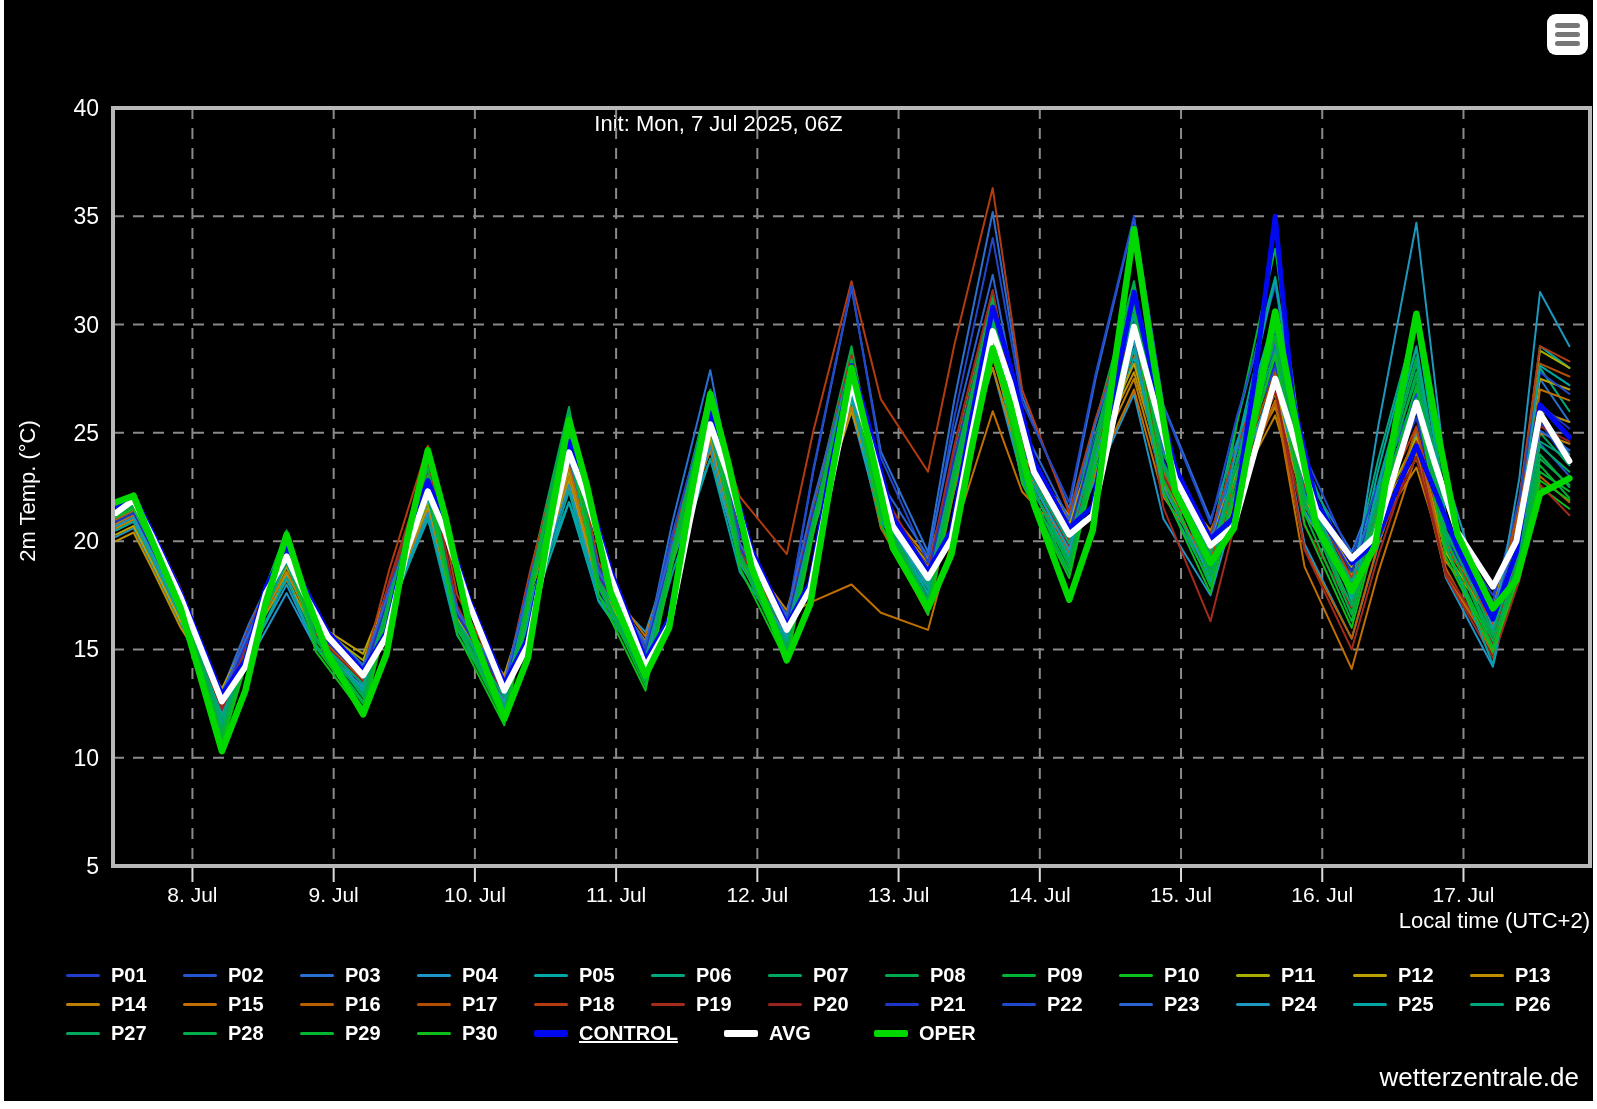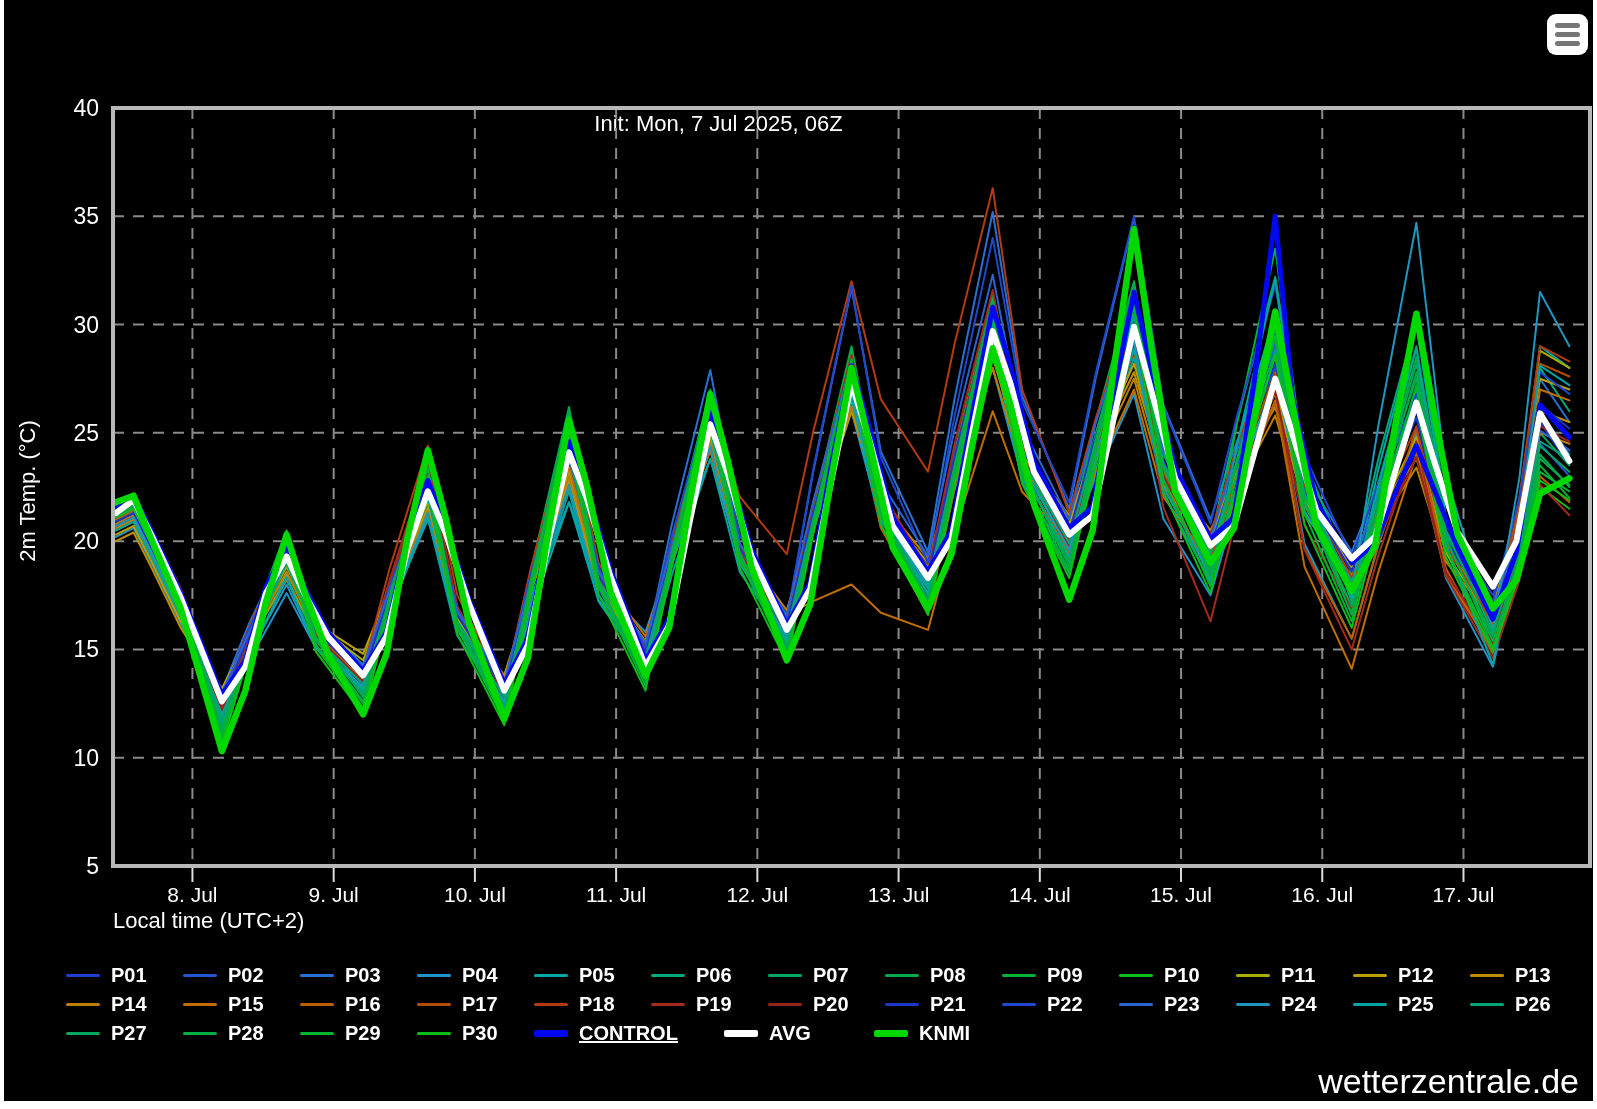--- a/index.html
+++ b/index.html
@@ -10,31 +10,31 @@
   #edge-right{position:absolute;right:0;top:0;width:4px;height:100%;background:#fff;}
   #edge-bottom{position:absolute;left:0;bottom:0;width:100%;height:8px;background:#fff;}
   #chart-title{position:absolute;top:12px;left:0;width:1597px;text-align:center;
                font-size:28px;letter-spacing:.5px;}
   #chart-subtitle{position:absolute;top:70px;left:0;width:1437px;text-align:center;font-size:22px;margin-top:41px;}
   #menu-button{position:absolute;top:14px;right:9px;width:41px;height:41px;background:#fff;
                border-radius:9px;display:flex;flex-direction:column;justify-content:center;
                align-items:center;gap:4px;cursor:pointer;}
   #menu-button .bar{width:25px;height:5px;background:#777;border-radius:2.5px;}
   #plot-wrap{position:absolute;left:0;top:0;width:1597px;height:960px;}
-  #x-axis-label{position:absolute;left:113px;top:908px;width:1477px;text-align:left;font-size:22px;}
+  #x-axis-label{position:absolute;left:113px;top:908px;width:1477px;text-align:right;font-size:22px;}
   #y-axis-label{position:absolute;left:-182px;top:478px;width:420px;text-align:center;font-size:22px;
                 transform:rotate(-90deg);}
   #legend{position:absolute;left:66px;top:964px;width:1520px;}
   .legend-row{display:flex;height:29px;align-items:flex-start;}
   .legend-item{display:flex;align-items:center;width:117px;flex:0 0 auto;white-space:nowrap;}
   .legend-item.wide{width:190px;text-decoration:underline;}
   .legend-item.mid{width:150px;}
   .legend-swatch{width:34px;border-radius:2px;margin-right:11px;flex:0 0 auto;}
   .legend-label{font-size:20px;font-weight:bold;color:#fff;}
-  #watermark{position:absolute;right:18px;top:1062px;font-size:34px;color:#fff;}
+  #watermark{position:absolute;right:18px;top:1062px;font-size:26px;color:#fff;}
 </style>
 </head>
 <body>
 
 <div id="page">
   <div id="chart-subtitle">Init: Mon, 7 Jul 2025, 06Z</div>
 
   <div id="menu-button">
     <span style="display:contents">
       <span class="bar"></span><span class="bar"></span><span class="bar"></span>
@@ -260,21 +260,21 @@
         <div class="legend-item wide">
           <span class="legend-swatch" style="background: rgb(0, 8, 240); height: 7px;"></span>
           <span class="legend-label">CONTROL</span>
         </div>
         <div class="legend-item mid">
           <span class="legend-swatch" style="background: rgb(255, 255, 255); height: 7px;"></span>
           <span class="legend-label">AVG</span>
         </div>
         <div class="legend-item mid">
           <span class="legend-swatch" style="background: rgb(0, 216, 0); height: 7px;"></span>
-          <span class="legend-label">KNMI</span>
+          <span class="legend-label">OPER</span>
         </div>
       </div>
     </div>
 
   <div id="watermark">wetterzentrale.de</div>
 
   <div id="edge-left"></div>
   <div id="edge-right"></div>
   <div id="edge-bottom"></div>
 </div>

